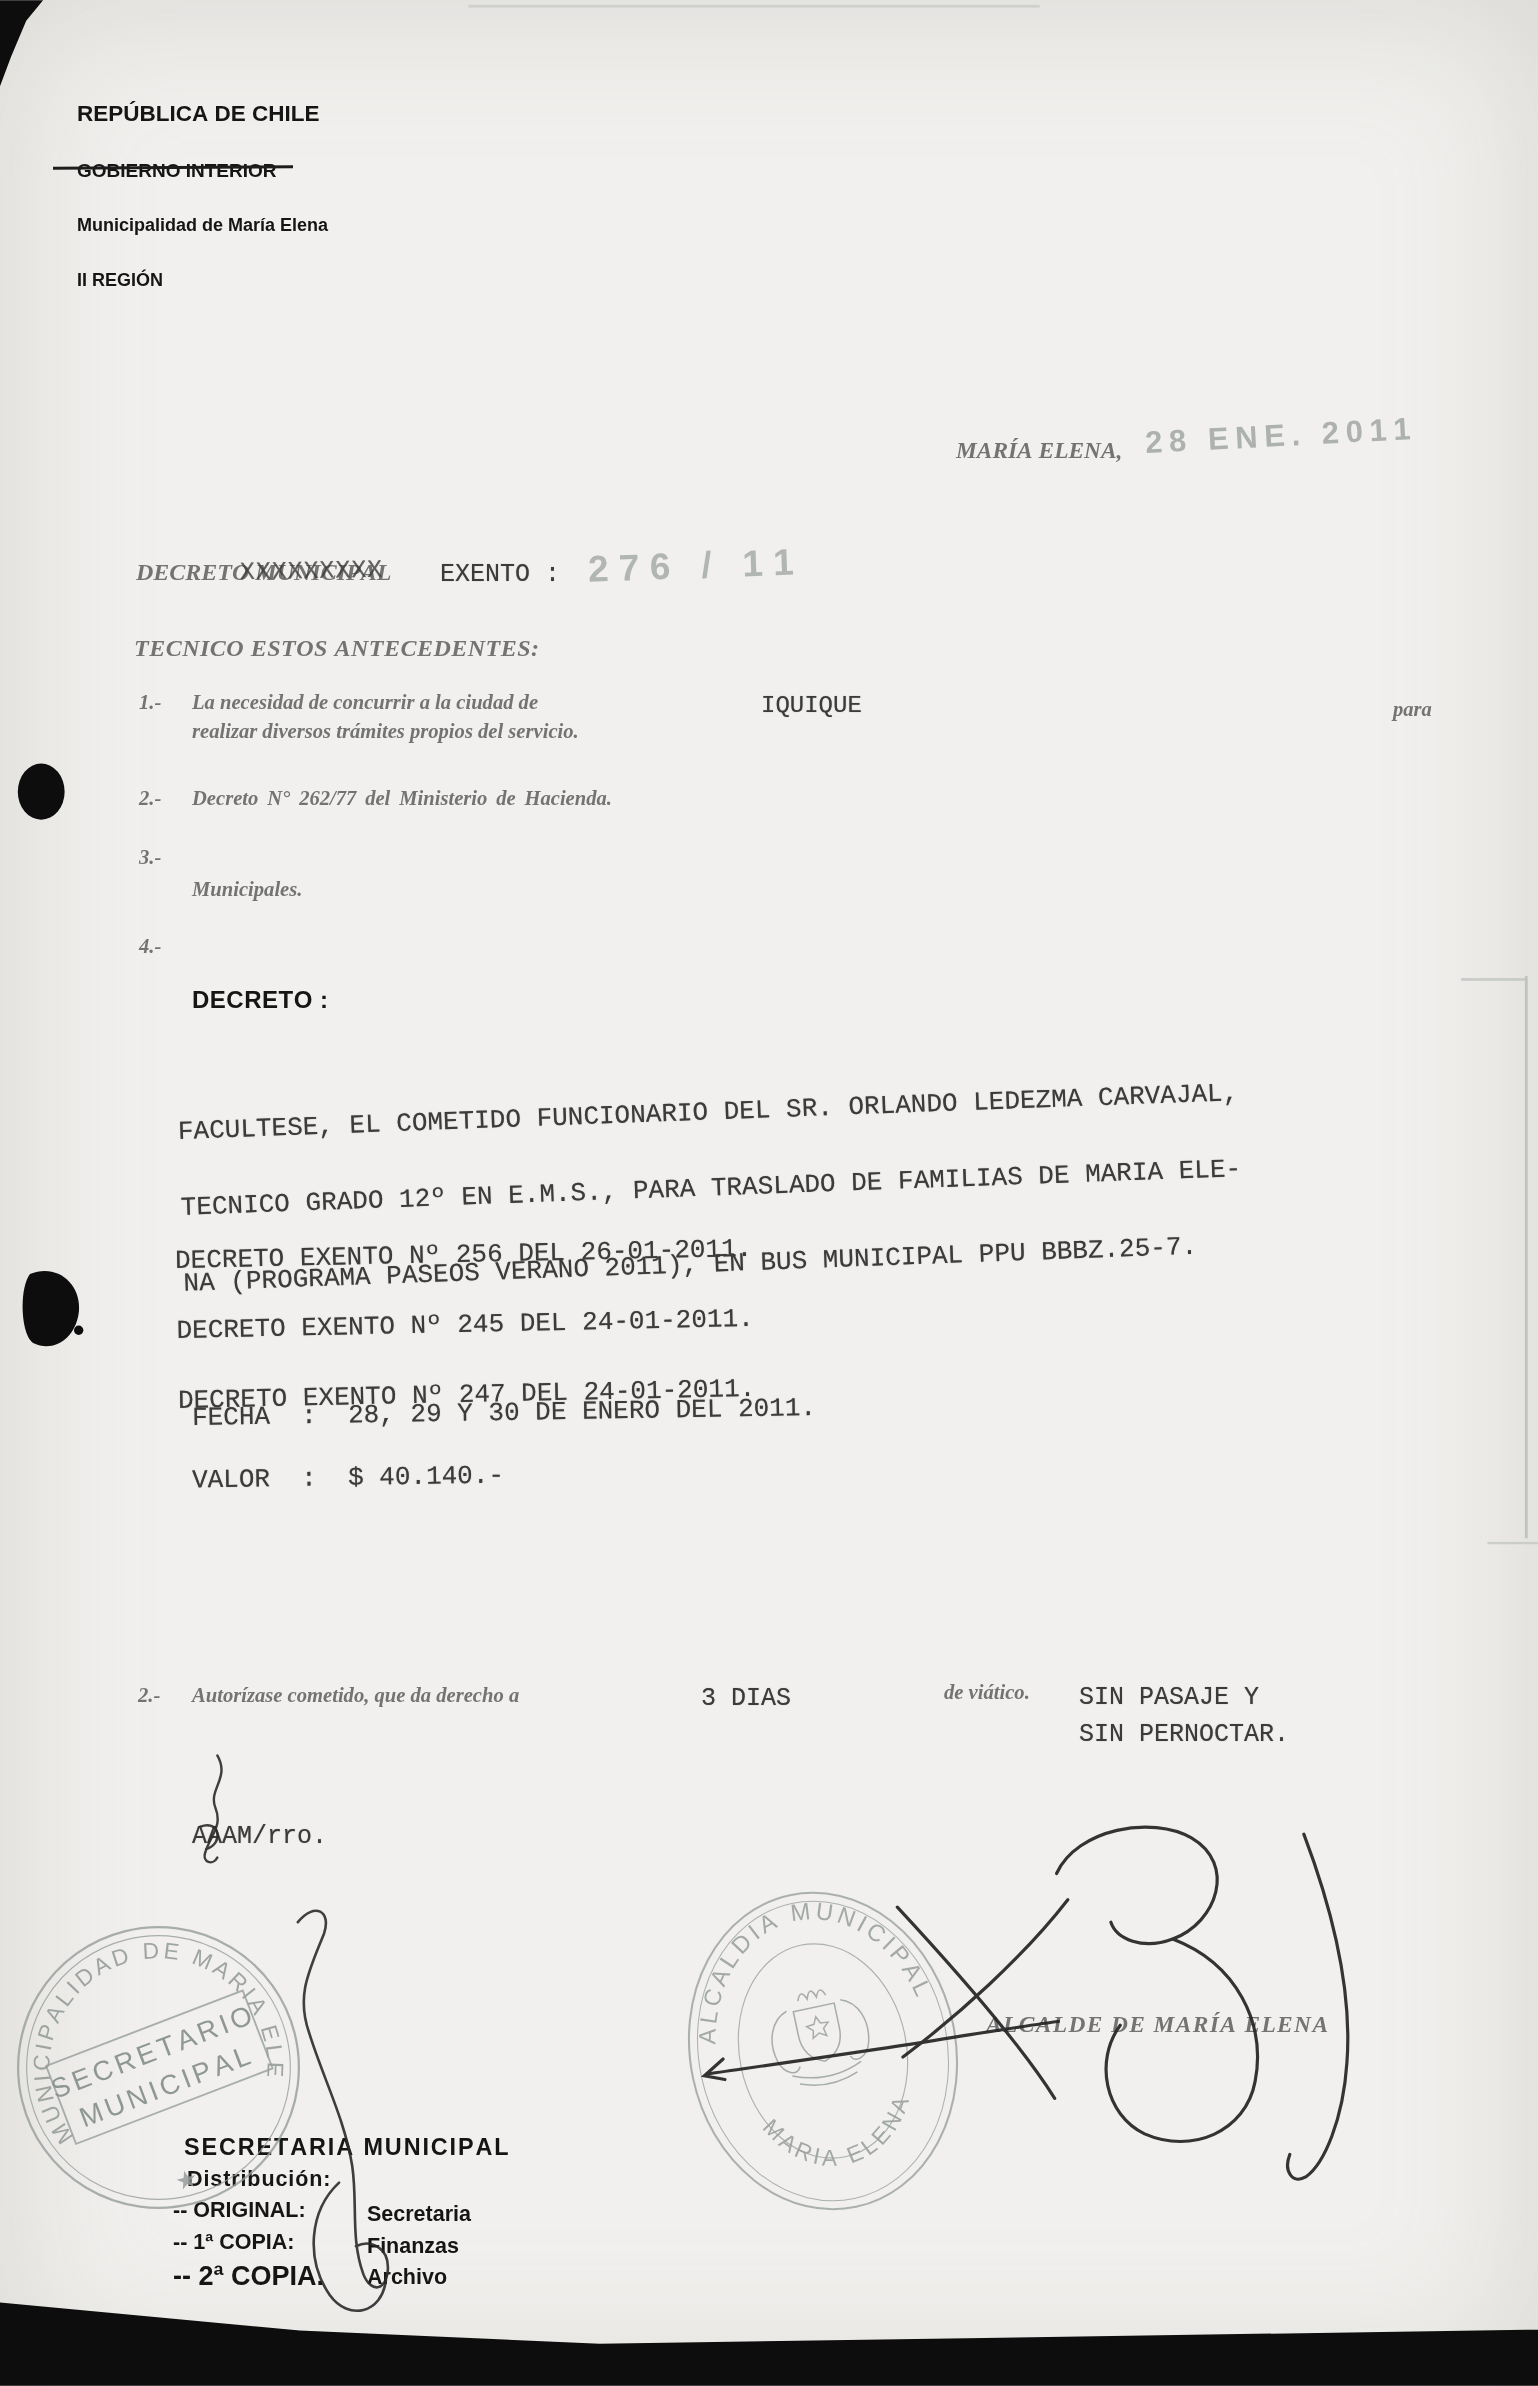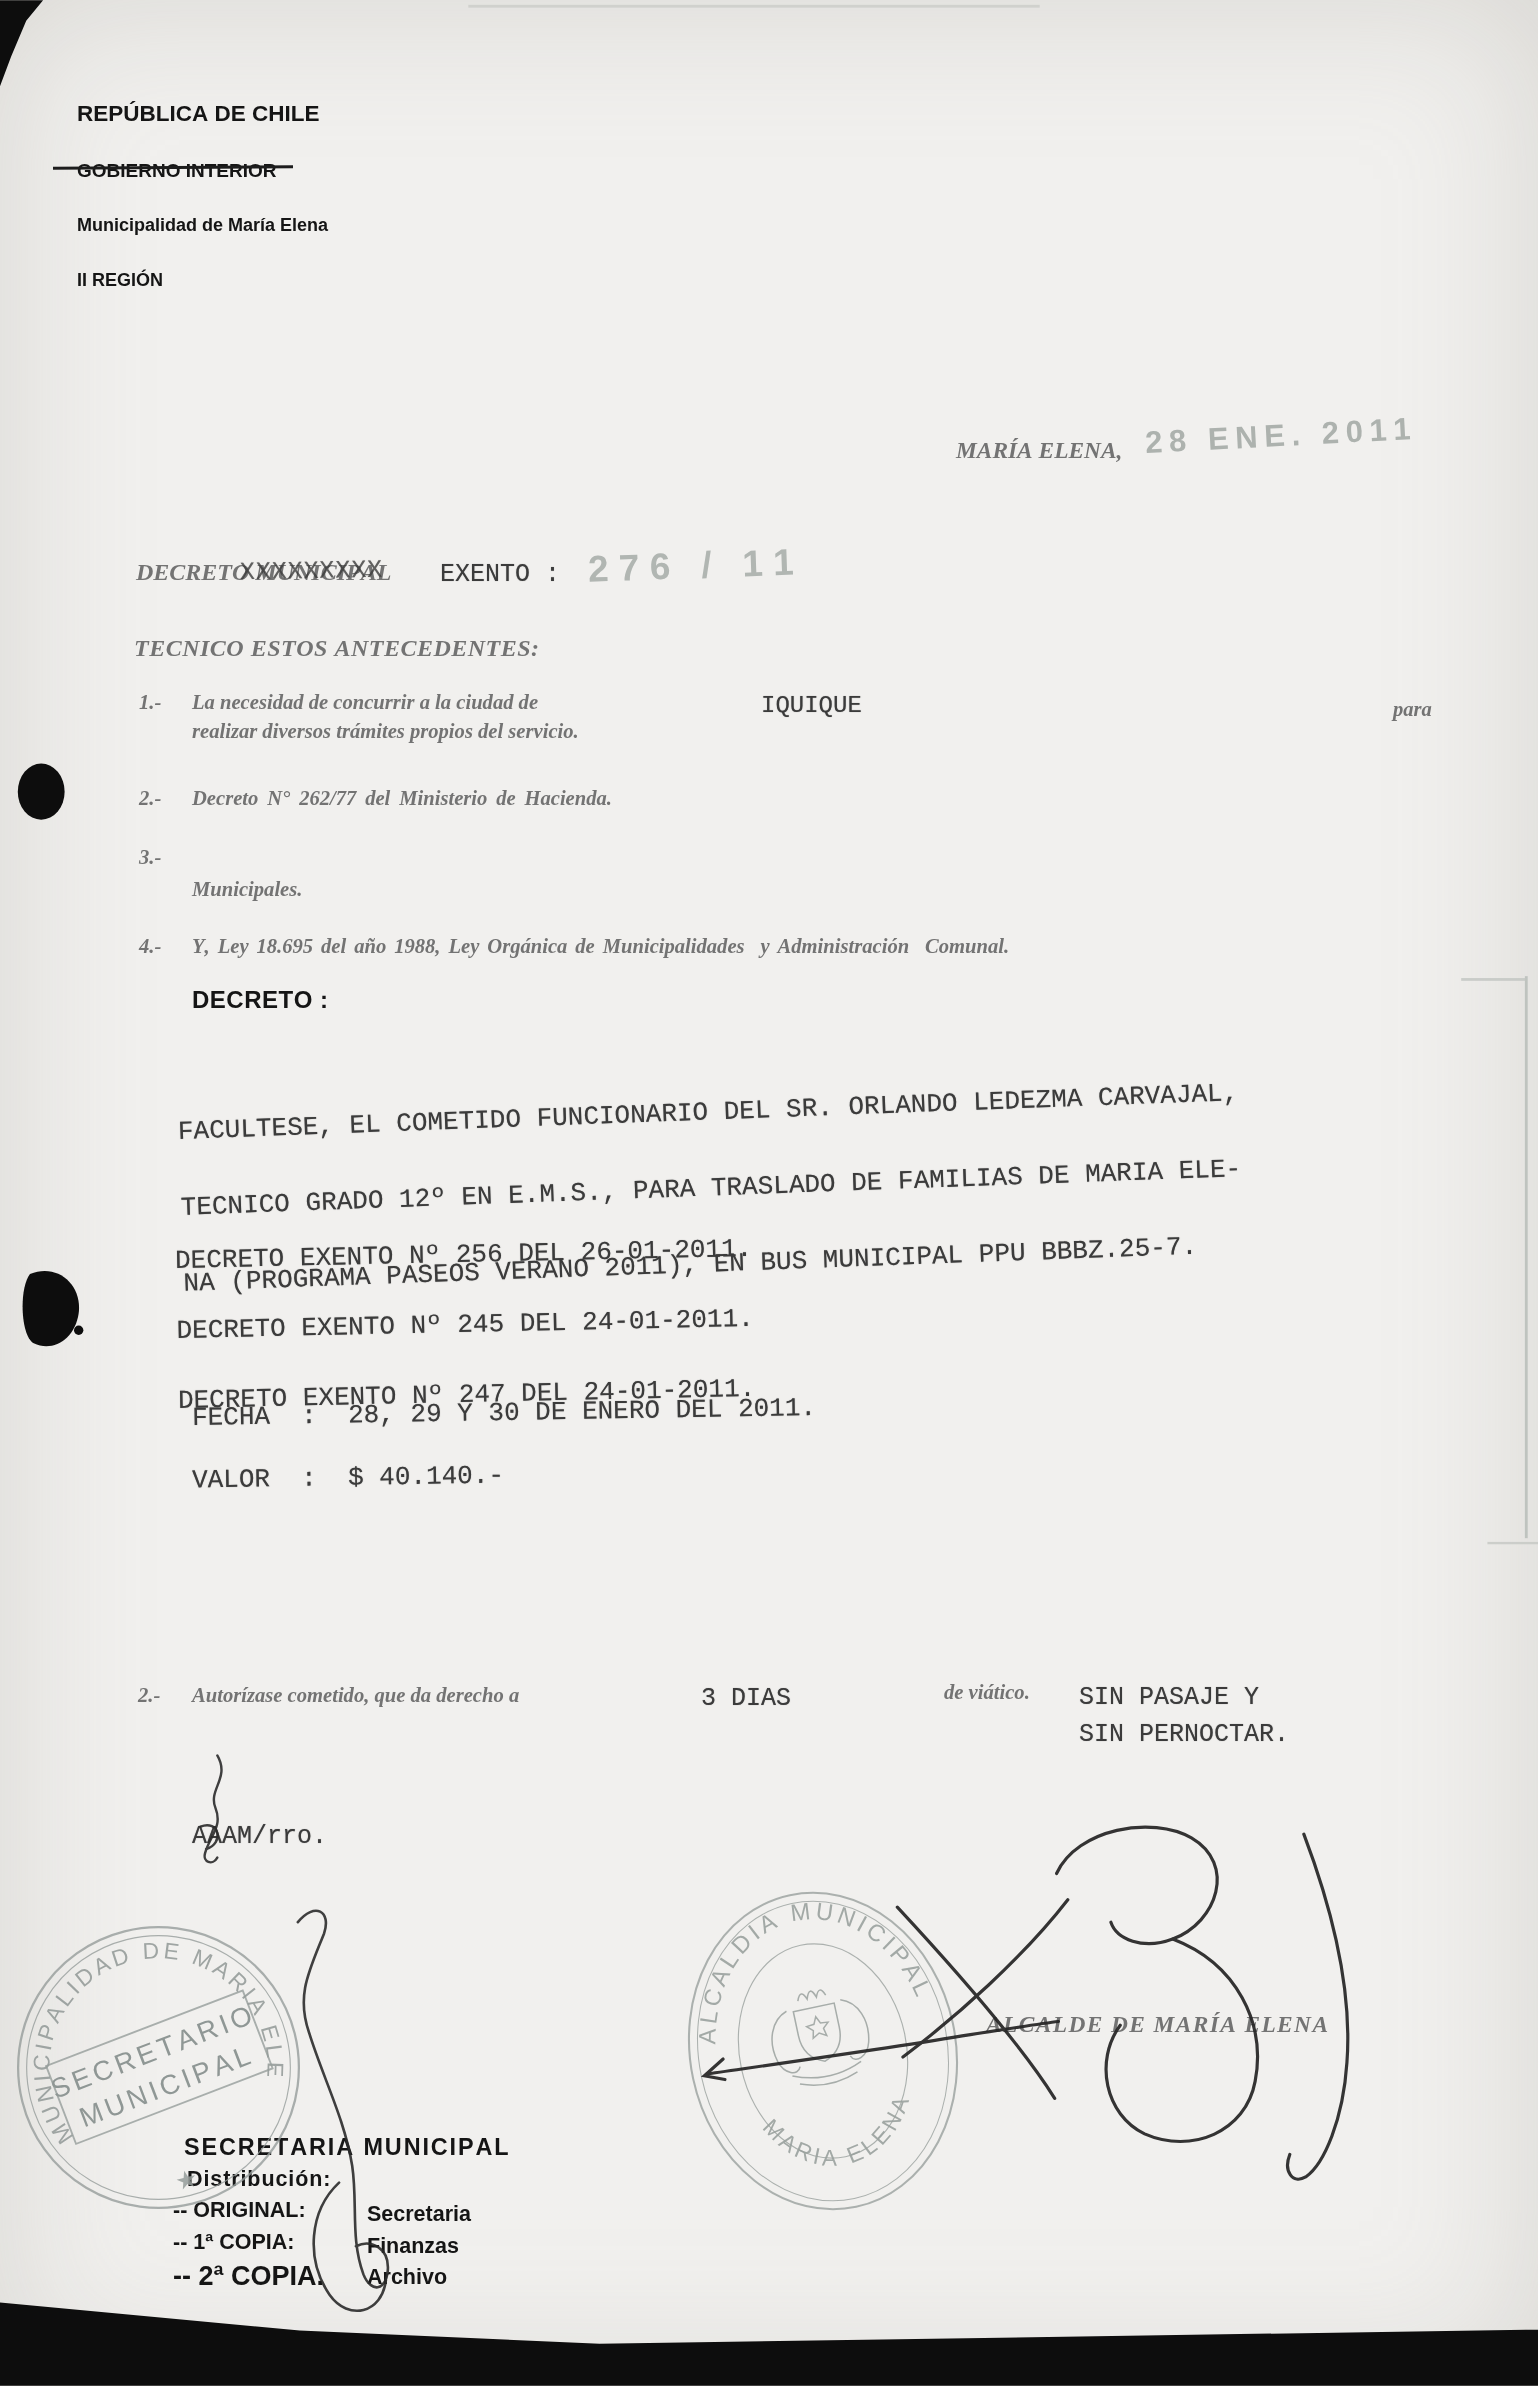--- a/index.html
+++ b/index.html
@@ -50,21 +50,20 @@
   <div class="t sbi" style="left:1393px;top:698px;font-size:20.6px">para</div>
   <div class="t sbi" style="left:192px;top:720px;font-size:20.6px">realizar diversos trámites propios del servicio.</div>
 
   <div class="t sbi" style="left:139px;top:787px;font-size:20.6px">2.-</div>
   <div class="t sbi" style="left:192px;top:787px;font-size:20.6px;word-spacing:3.7px">Decreto N° 262/77 del Ministerio de Hacienda.</div>
 
   <div class="t sbi" style="left:139px;top:846px;font-size:20.6px">3.-</div>
   <div class="t sbi" style="left:192px;top:878px;font-size:20.6px">Municipales.</div>
 
   <div class="t sbi" style="left:139px;top:935px;font-size:20.6px">4.-</div>
-  <div class="t sbi" style="left:192px;top:935px;font-size:20.6px;word-spacing:2.8px">Y, Ley 18.695 del año 1988, Ley Orgánica de Municipalidades  y Administración  Comunal.</div>
 
   <div class="t sans" style="left:192px;top:986px;font-size:24px;letter-spacing:0.5px">DECRETO :</div>
 
   <div class="t" style="left:176px;top:1077px;transform:rotate(-2.1deg);transform-origin:left top">
     <div class="mono" style="font-size:26px;line-height:42px">FACULTESE, EL COMETIDO FUNCIONARIO DEL SR. ORLANDO LEDEZMA CARVAJAL,</div>
     <div class="mono" style="font-size:26px;line-height:42px">TECNICO GRADO 12º EN E.M.S., PARA TRASLADO DE FAMILIAS DE MARIA ELE-</div>
     <div class="mono" style="font-size:26px;line-height:42px">NA (PROGRAMA PASEOS VERANO 2011), EN BUS MUNICIPAL PPU BBBZ.25-7.</div>
   </div>
 
   <div class="t" style="left:174px;top:1209px;transform:rotate(-1.2deg);transform-origin:left top">

